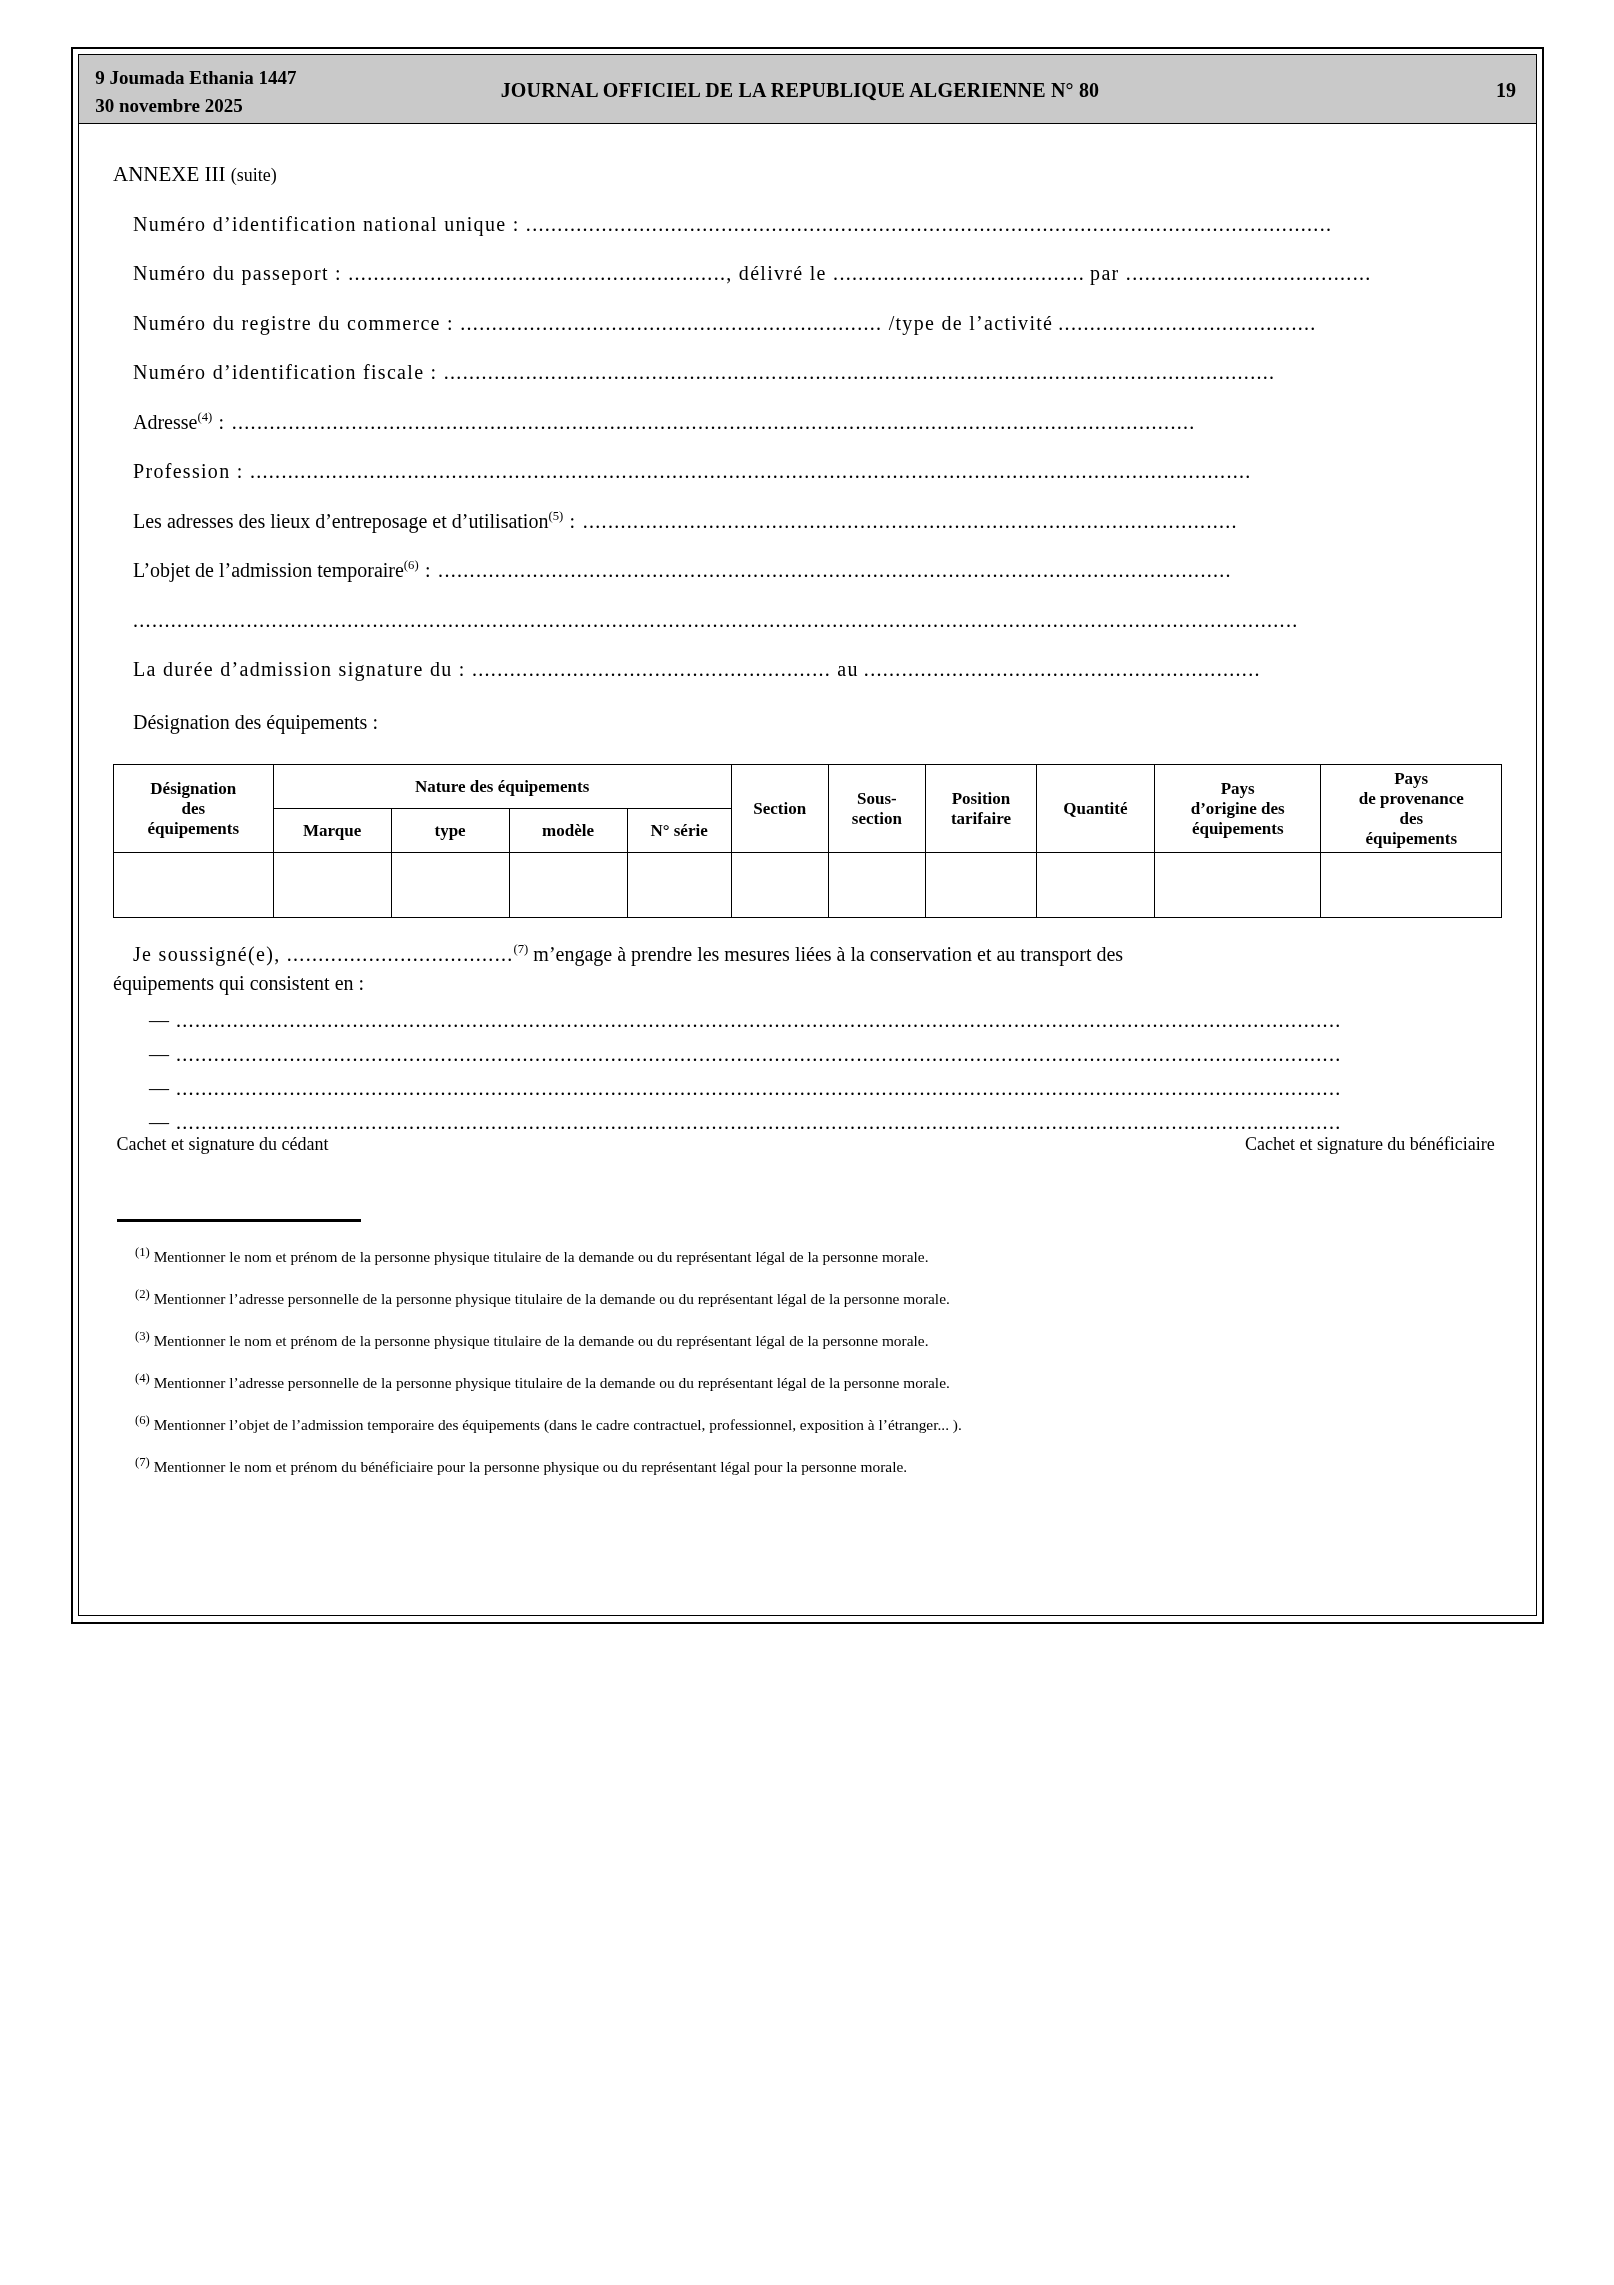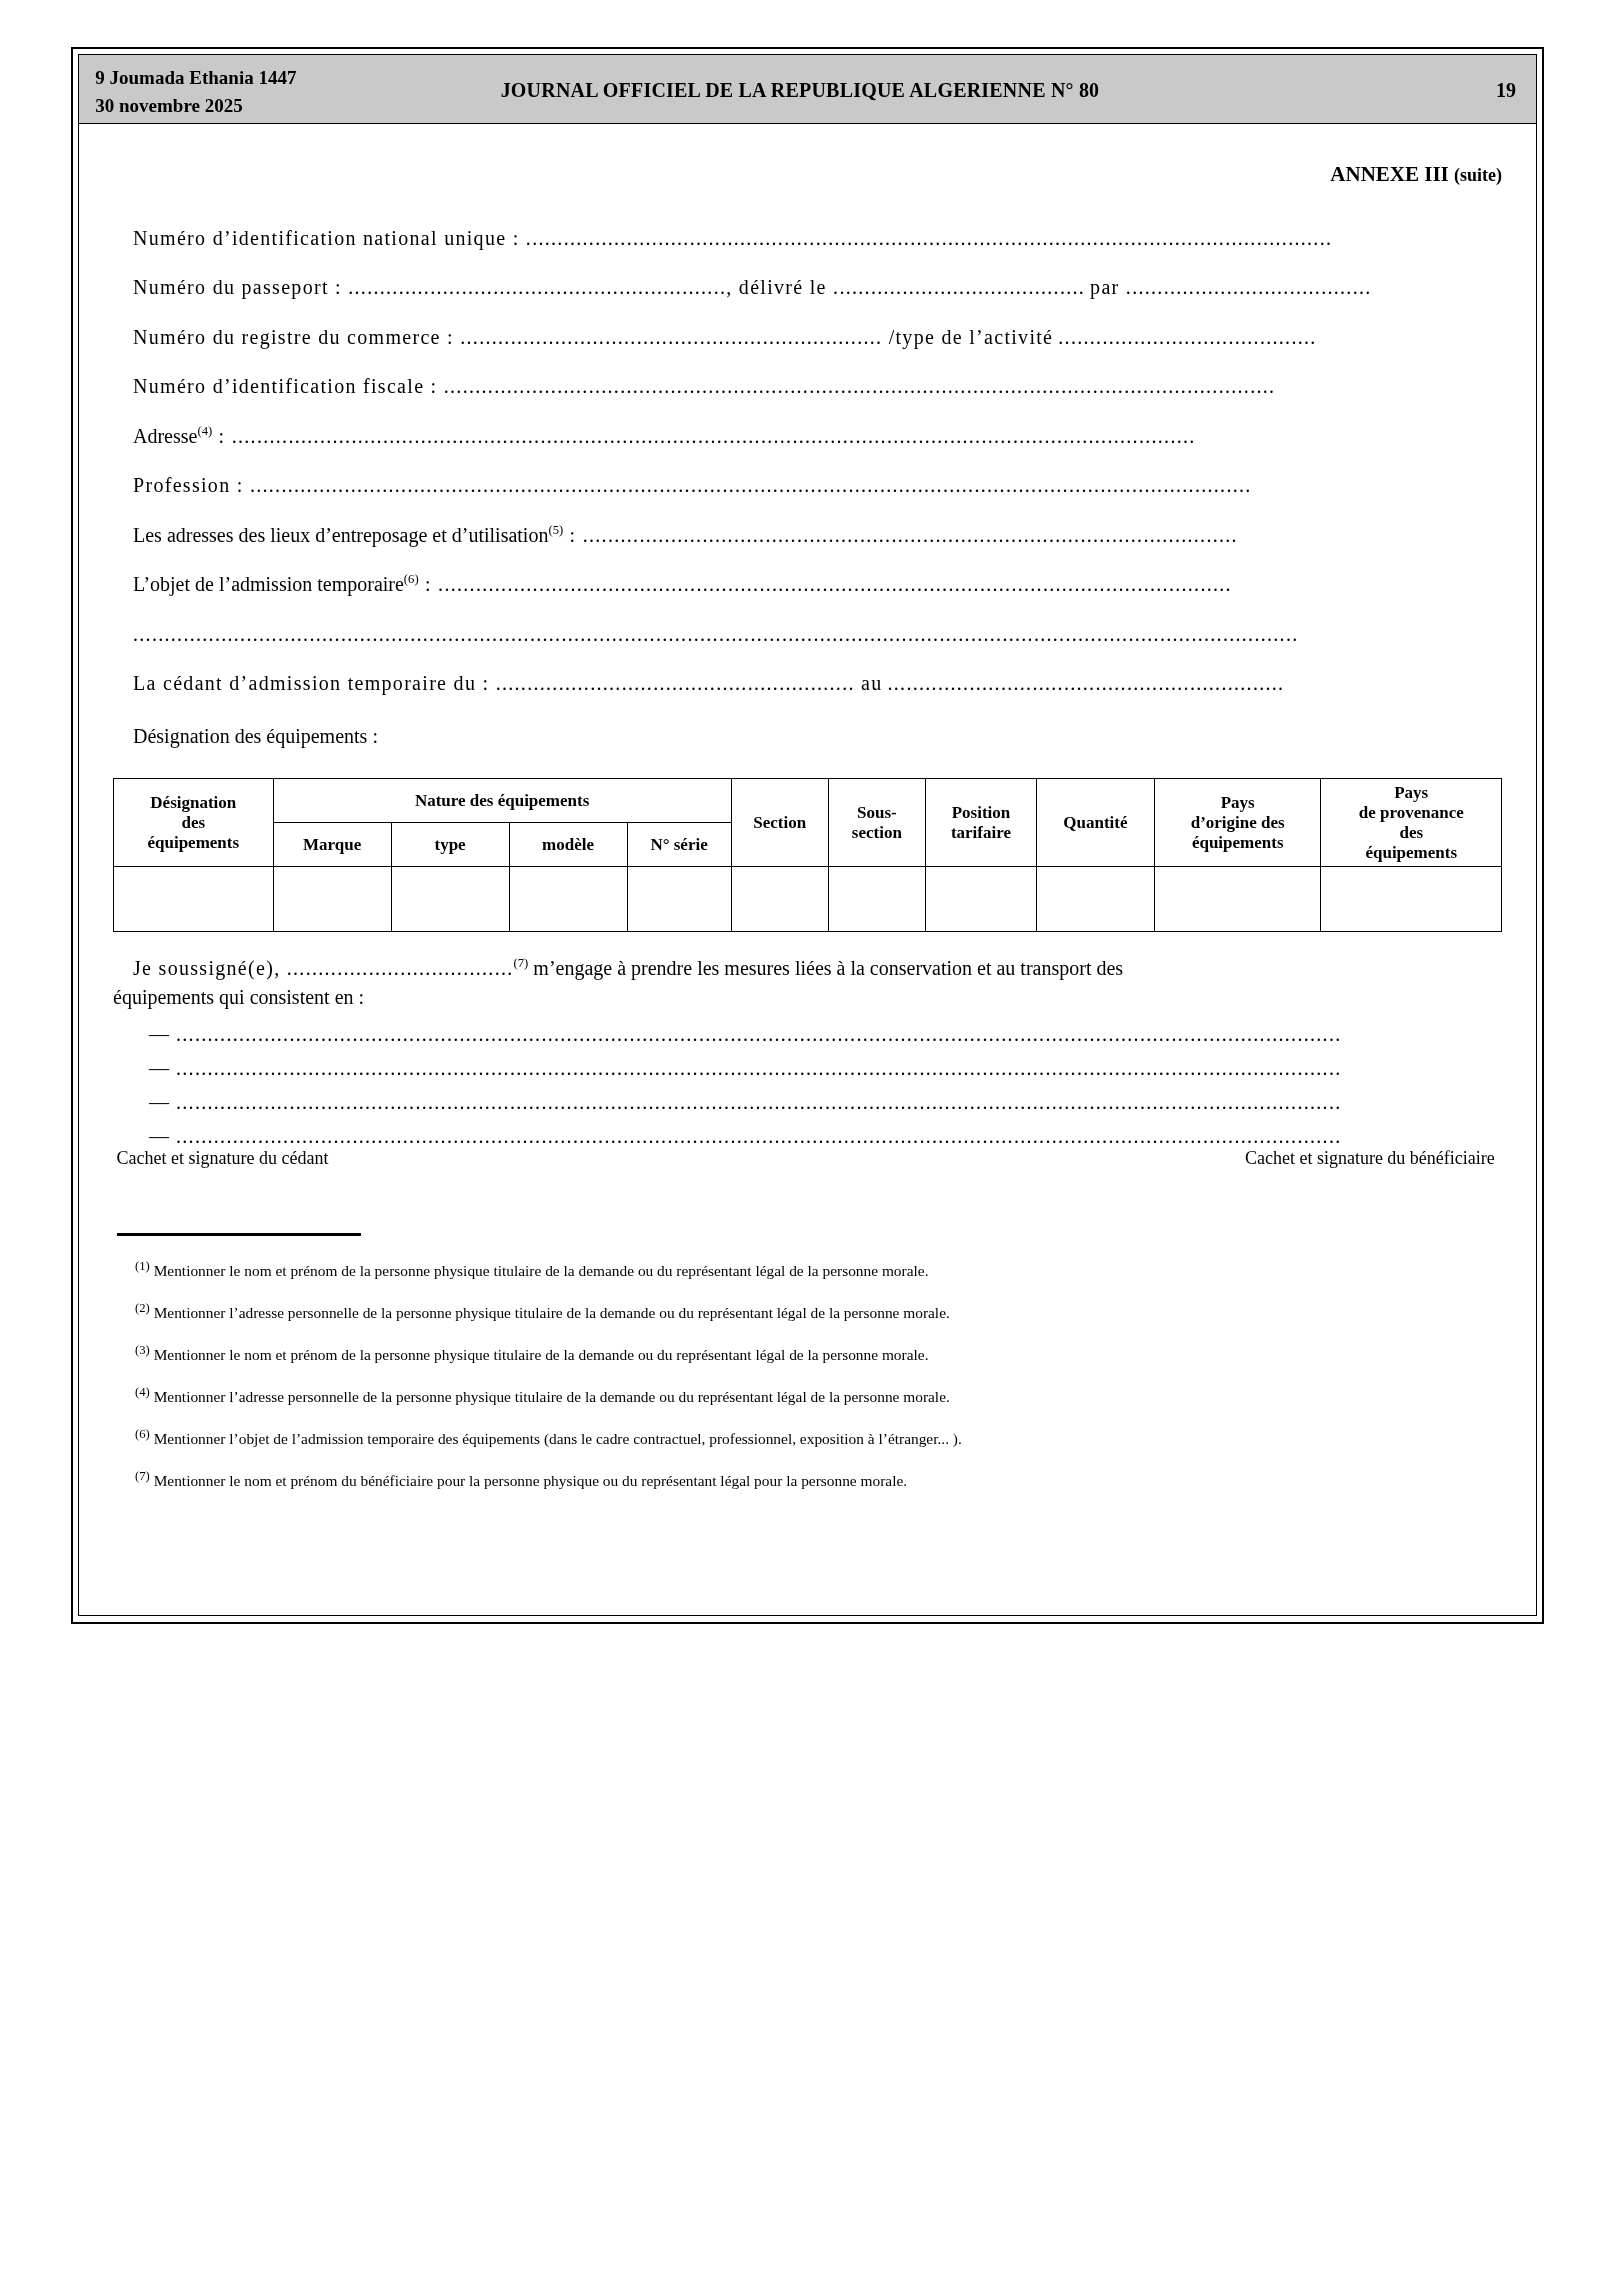--- a/index.html
+++ b/index.html
@@ -67,25 +67,25 @@
     right: 20px;
     top: 23.5px;
     font-weight: bold;
     font-size: 20px;
   }
   .content {
     padding: 0 34px;
     position: relative;
   }
   .annexe-title {
-    text-align: right;
-    font-weight: bold;
+    text-align: left;
+    font-weight: normal;
     font-size: 21px;
     margin-top: 38px;
-    margin-bottom: 23px;
+    margin-bottom: 9px;
   }
   .annexe-title .suite {
     font-size: 18px;
   }
   .field-line {
     font-size: 20px;
     margin: 0 0 9px 0;
     padding: 14.5px 0 0 0;
     line-height: 1.3;
     white-space: nowrap;
@@ -236,21 +236,21 @@
 
       <div class="field-line indent">
         <span>L’objet de l’admission temporaire</span><sup>(6)</sup><span class="dots"> : ..............................................................................................................................</span>
       </div>
 
       <div class="field-line indent">
         <span class="dots">.........................................................................................................................................................................................</span>
       </div>
 
       <div class="field-line indent">
-        <span class="dots">La cédant d’admission temporaire du : ......................................................... au</span>
+        <span class="dots">La durée d’admission signature du : ......................................................... au</span>
         <span class="dots">...............................................................</span>
       </div>
 
       <div class="desig-label">Désignation des équipements :</div>
 
       <table class="equip">
         <colgroup>
           <col style="width:11.5%">
           <col style="width:8.5%">
           <col style="width:8.5%">

